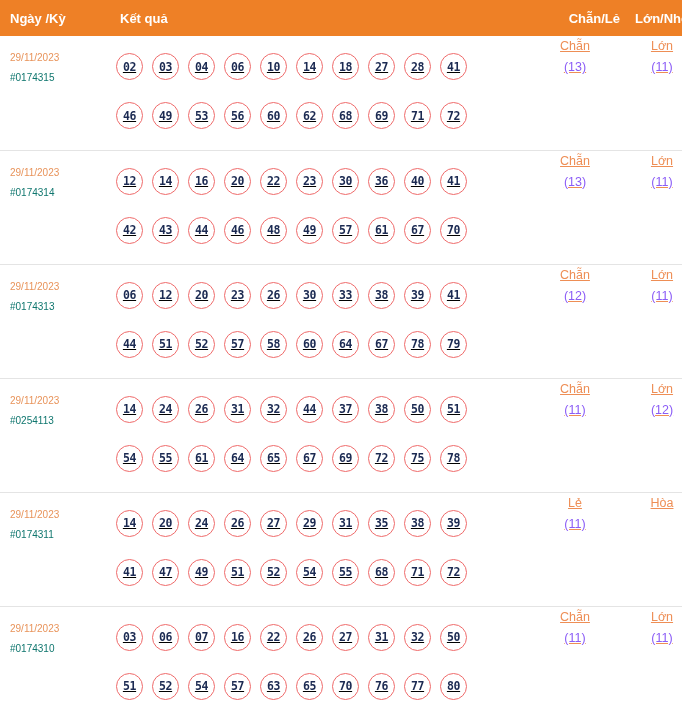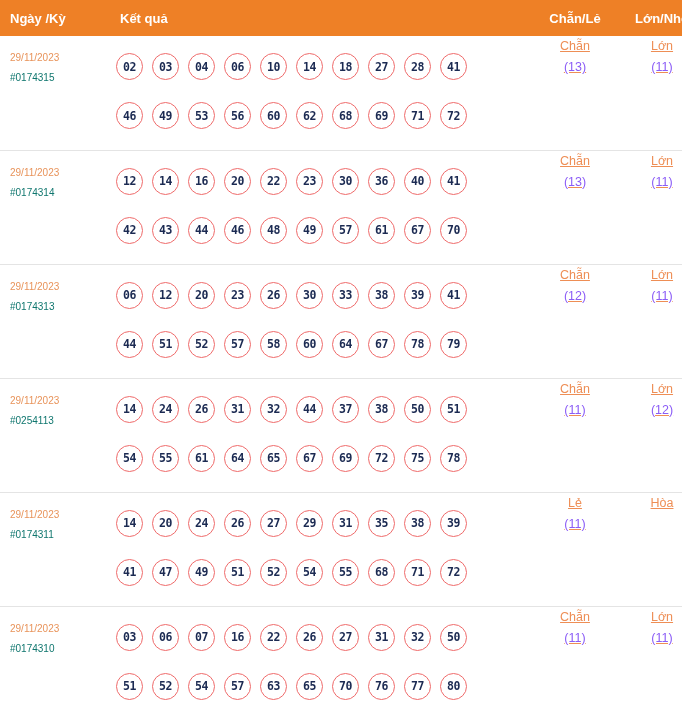--- a/index.html
+++ b/index.html
@@ -30,21 +30,21 @@
     font-size: 13px;
     font-weight: bold;
     text-align: left;
     padding: 0;
     vertical-align: middle;
     white-space: nowrap;
     margin-left: 43px;
   }
   th.col-date   { width: 98px;  padding-left: 10px; }
   th.col-result { width: 410px; padding-left: 12px; }
-  th.col-oe     { width: 90px;  text-align: center; }
+  th.col-oe     { width: 90px;  text-align: right; }
   th.col-bs     { width: 84px;  text-align: center; }
 
   
   .result-row {
     border-top: 1px solid #e4e4e4;
     height: 114px;
   }
   .result-row.first { border-top: none; }
 
   .cell-date {
@@ -54,20 +54,21 @@
     font-size: 10px;
     line-height: 20px;
     white-space: nowrap;
   }
   .date-text, .period-text { display: block; }
   .period-text { color: #0f766e; }
 
   .cell-result {
     vertical-align: top;
     padding: 6px 0 0 8px;
+    text-decoration: underline;
   }
   .ball-line {
     display: flex;
     flex-direction: row;
     align-items: center;
     height: 49px;
   }
   .ball {
     width: 27px;
     height: 27px;

